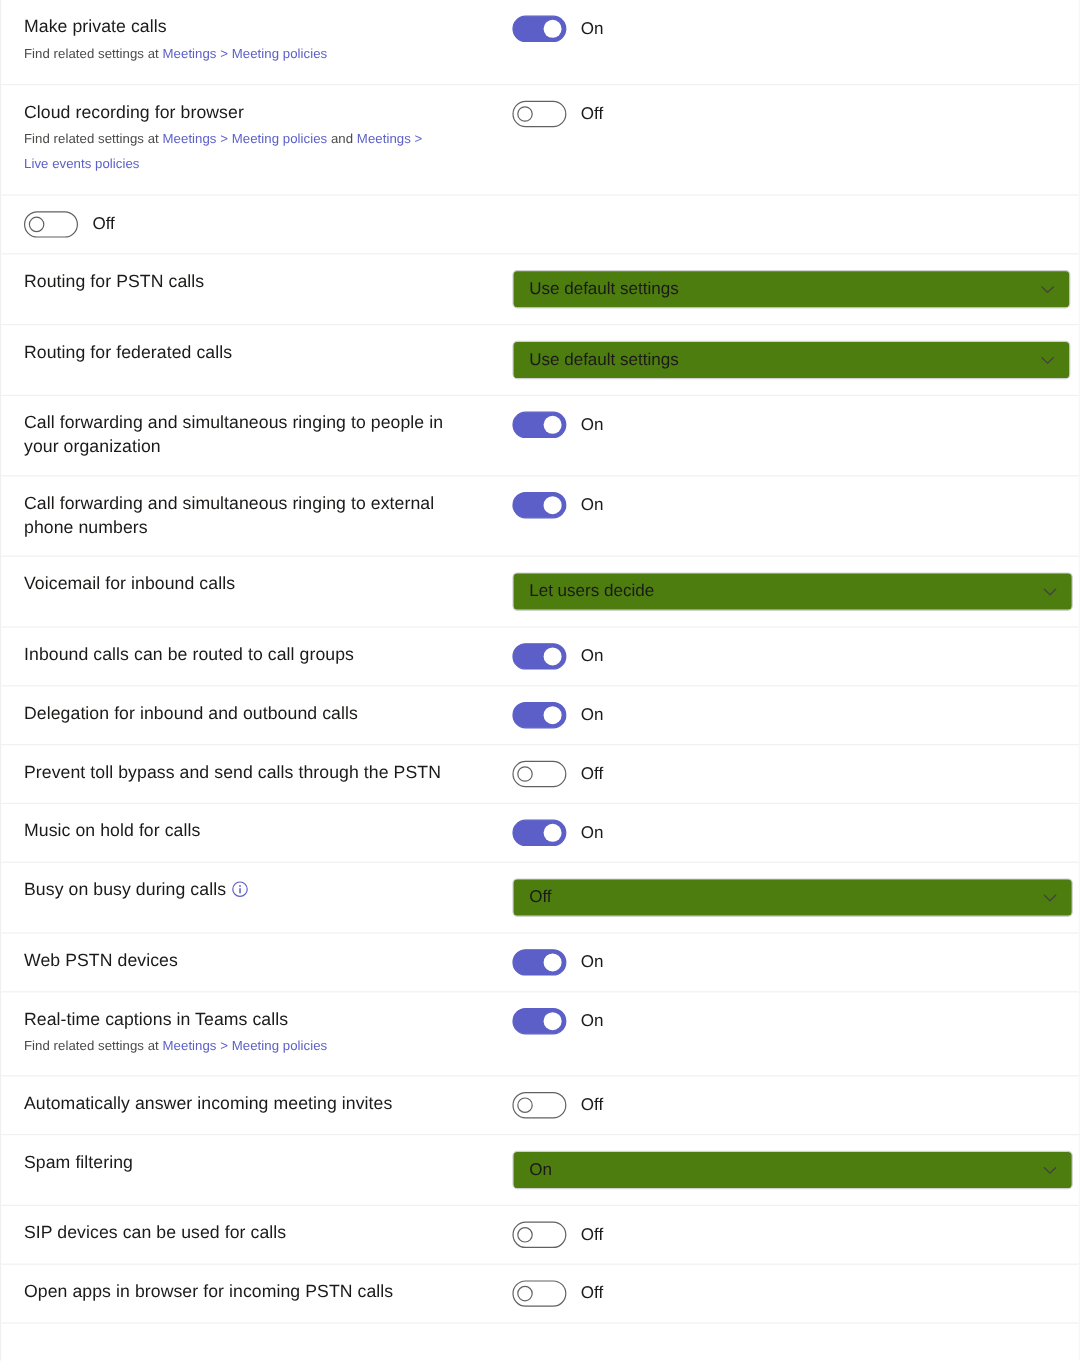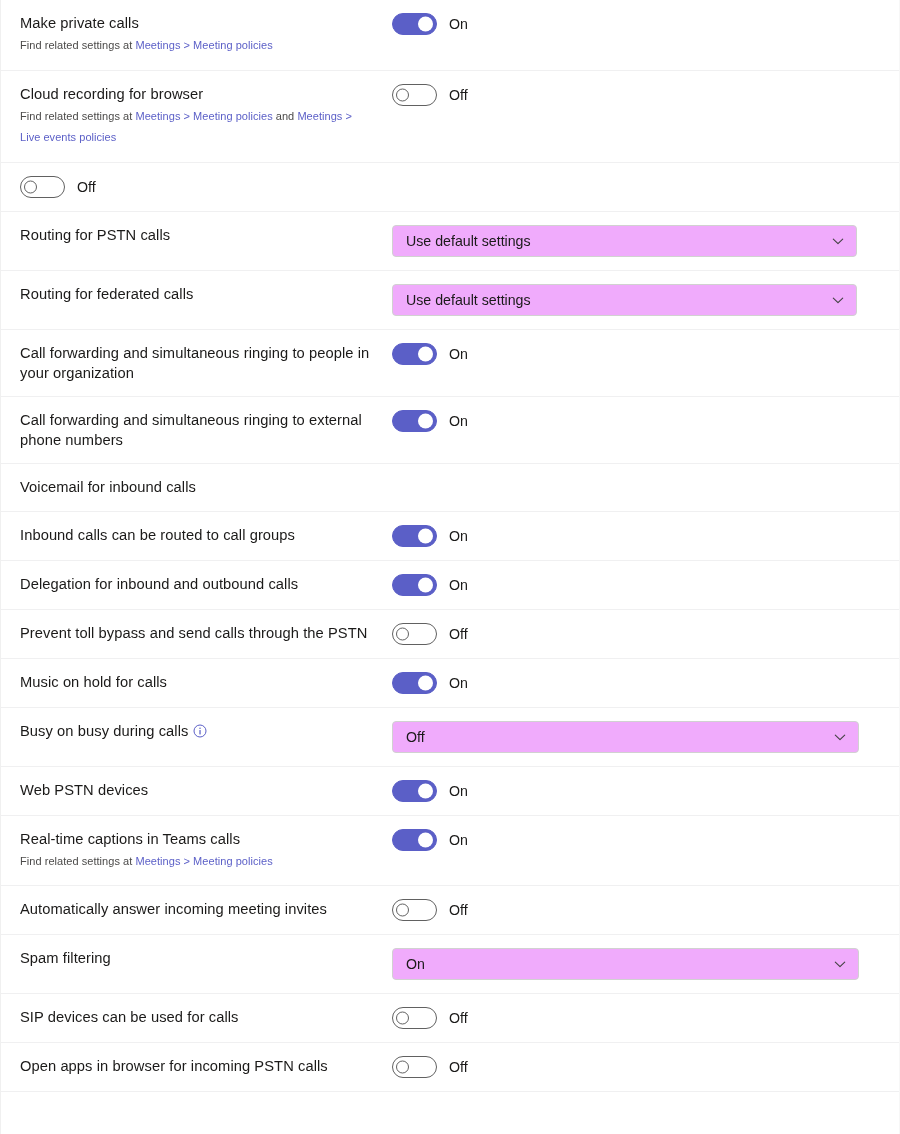--- a/index.html
+++ b/index.html
@@ -22,20 +22,21 @@
     position: relative;
   }
 
   .setting-row {
     display: flex;
     align-items: flex-start;
     border-bottom: 1px solid #f0f0f1;
     padding: 0 10px 0 19px;
     min-height: 48px;
     position: relative;
+    gap: 35px;
   }
 
   .row-label-col {
     width: 372px;
     flex: 0 0 372px;
     padding-top: 13px;
     padding-bottom: 13px;
     padding-right: 18px;
   }
 
@@ -120,21 +121,21 @@
   .toggle-state {
     font-size: 14.2px;
     color: #1b1a19;
     margin-left: 12px;
     line-height: 20px;
   }
 
   
   .dropdown {
     height: 32px;
-    background: #f0abfc;
+    background: #4d7c0f;
     border: 1px solid #d1d1d1;
     border-radius: 4px;
     display: flex;
     align-items: center;
     justify-content: space-between;
     padding: 0 12px 0 13px;
     width: 465px;
     flex: 0 0 465px;
   }
 
@@ -269,20 +270,30 @@
             <span class="knob"></span>
           </div>
           <span class="toggle-state">On</span>
         </div>
       </div>
     </div>
     <div class="setting-row">
       <div class="row-label-col">
         <div class="row-title"><span>Voicemail for inbound calls</span></div>
       </div>
+      <div class="row-control-col">
+        <div class="dropdown wide" role="combobox">
+          <span class="dropdown-value">Let users decide</span>
+          <span class="chevron">
+            <svg viewBox="0 0 12 12" width="12" height="12" aria-hidden="true">
+              <path d="M1.3 4.1 L6 8.6 L10.7 4.1" fill="none" stroke="#424242" stroke-width="1.1" stroke-linecap="round" stroke-linejoin="round"></path>
+            </svg>
+          </span>
+        </div>
+      </div>
     </div>
     <div class="setting-row">
       <div class="row-label-col">
         <div class="row-title"><span>Inbound calls can be routed to call groups</span></div>
       </div>
       <div class="row-control-col">
         <div class="toggle-wrap">
           <div class="toggle on" role="switch">
             <span class="knob"></span>
           </div>

